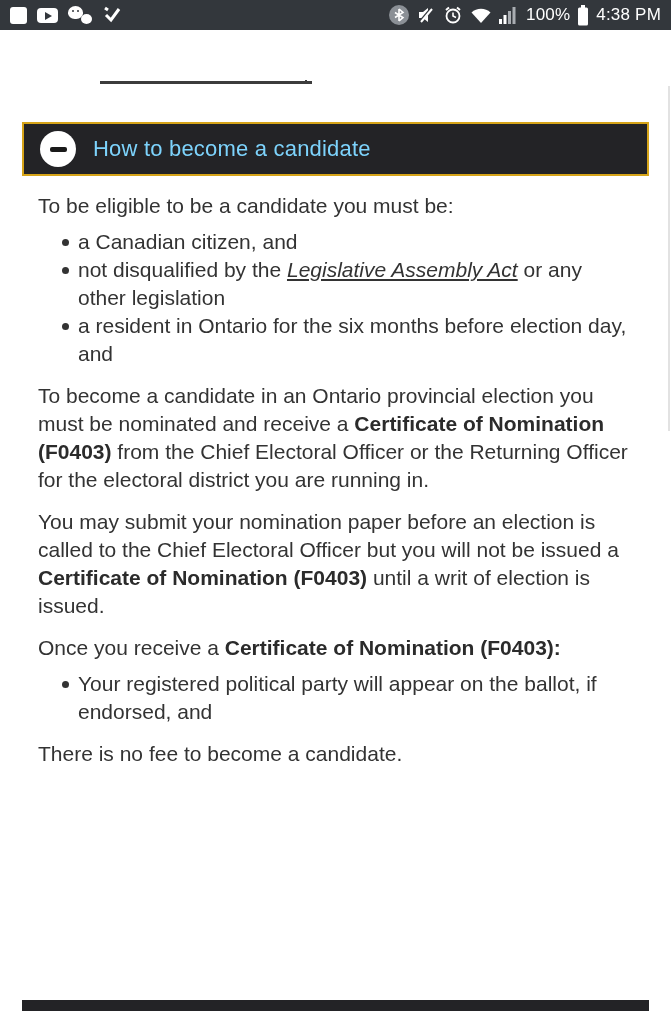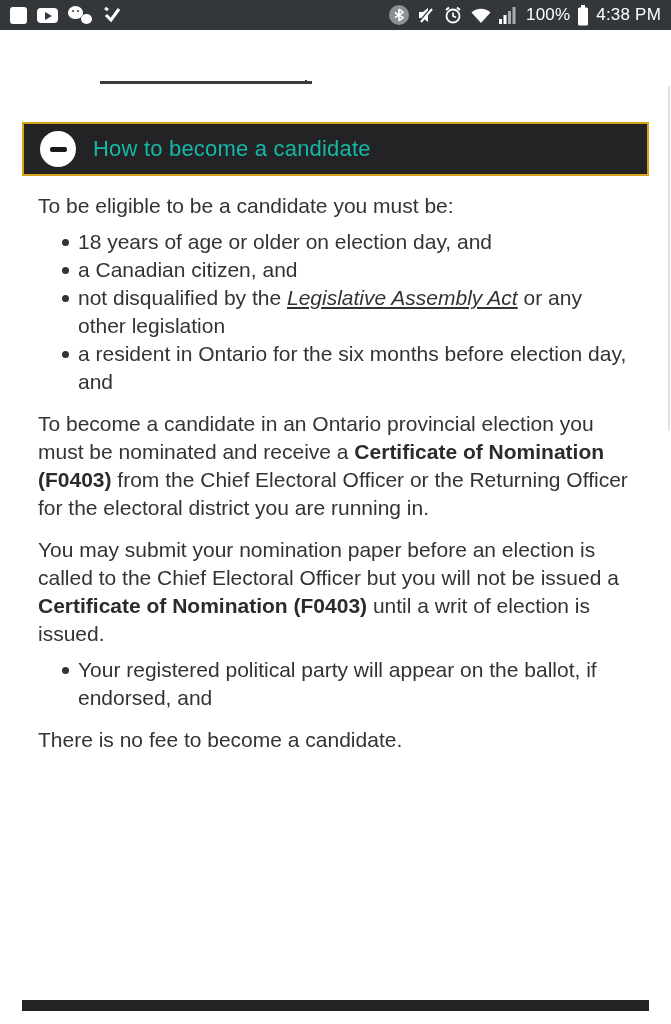--- a/index.html
+++ b/index.html
@@ -46,21 +46,21 @@
   .remnant-tick{position:absolute;top:0;left:305px;height:4px;width:2px;background:#3c3c3c;}
   .scrollbar-thumb{position:absolute;top:6px;right:1px;width:2px;height:345px;background:#e2e2e2;}
   .accordion{margin:42px 22px 0 22px;}
   .acc-header{
     background:#232326;border:2px solid #d6a419;height:54px;box-sizing:border-box;
     display:flex;align-items:center;padding:0 16px;cursor:pointer;
   }
   .minus-circle{width:36px;height:36px;border-radius:50%;background:#fff;
     display:flex;align-items:center;justify-content:center;flex:0 0 auto;}
   .minus-bar{width:17px;height:5px;border-radius:2px;background:#1a1a1a;}
-  .acc-title{color:#14b8a6;font-size:22px;margin-left:17px;letter-spacing:0.2px;white-space:nowrap;}
+  .acc-title{color:#7dd3fc;font-size:22px;margin-left:17px;letter-spacing:0.2px;white-space:nowrap;}
   .body{padding:0 38px 0 38px;color:#333;font-size:21px;line-height:28px;}
   .body p{margin:14px 0 0 0;}
   .body p.first{margin-top:16px;}
   .body ul{list-style:none;margin:8px 0 0 0;padding:0;}
   .body li{position:relative;padding-left:40px;margin:0;}
   .body li::before{content:'';position:absolute;left:24px;top:11px;width:7px;height:7px;border-radius:50%;background:#333;}
   .b{font-weight:700;color:#2b2b2b;}
   .act-link{font-style:italic;text-decoration:underline;cursor:pointer;color:#333;}
   .next-header-partial{position:absolute;left:22px;bottom:13px;width:627px;height:11px;background:#232326;cursor:pointer;}
 </style>
@@ -141,27 +141,27 @@
         <span class="minus-circle">
             <span class="minus-bar"></span>
           </span>
         <span class="acc-title">How to become a candidate</span>
       </div>
     </div>
 
     <div class="body" id="content-blocks">
         <p class="first"><span>To be eligible to be a candidate you must be:</span></p>
         <ul>
-          <li><span>18 years of age or older on election day, and</span></li>
           <li><span>a Canadian citizen, and</span></li>
           <li><span>not disqualified by the </span><span class="act-link">Legislative Assembly Act</span><span> or any other legislation</span></li>
           <li><span>a resident in Ontario for the six months before election day, and</span></li>
         </ul>
         <p><span>To become a candidate in an Ontario provincial election you must be nominated and receive a </span><span class="b">Certificate of Nomination (F0403)</span><span> from the Chief Electoral Officer or the Returning Officer for the electoral district you are running in.</span></p>
         <p><span>You may submit your nomination paper before an election is called to the Chief Electoral Officer but you will not be issued a </span><span class="b">Certificate of Nomination (F0403)</span><span> until a writ of election is issued.</span></p>
+        <p><span>Once you receive a </span><span class="b">Certificate of Nomination (F0403):</span></p>
         <ul>
           <li><span>Your registered political party will appear on the ballot, if endorsed, and</span></li>
         </ul>
         <p><span>There is no fee to become a candidate.</span></p>
       </div>
 
     <div class="next-header-partial"></div>
   </div>
 
 </div>

